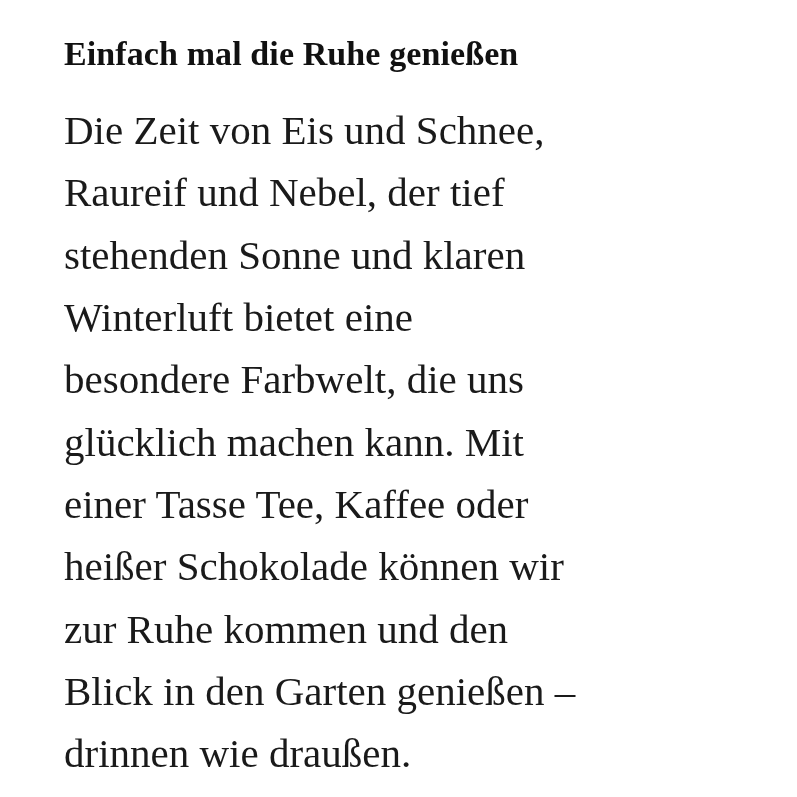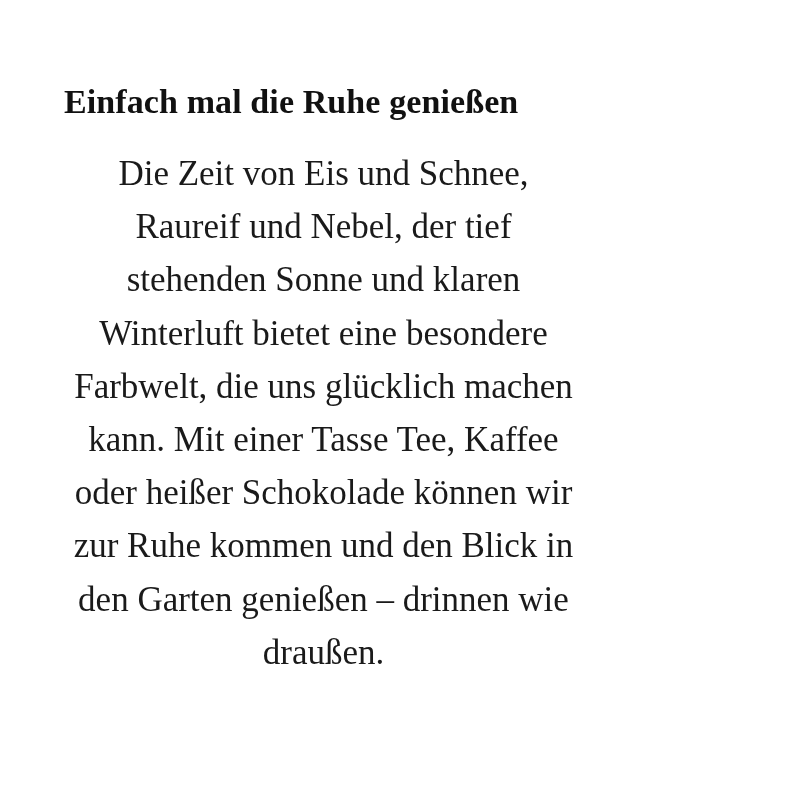--- a/index.html
+++ b/index.html
@@ -11,41 +11,41 @@
     height: 797px;
     background: #ffffff;
     font-family: "Liberation Serif", "DejaVu Serif", serif;
     color: #1a1a1a;
     overflow: hidden;
   }
   .page {
     box-sizing: border-box;
     width: 647px;
     height: 797px;
-    padding: 82px 64px 0 64px;
+    padding: 34px 64px 0 64px;
     background: #ffffff;
   }
   .article-heading {
     font-family: "Liberation Serif", "DejaVu Serif", serif;
     font-weight: bold;
     font-size: 34px;
     line-height: 1.15;
     letter-spacing: 0.1px;
     color: #111111;
     margin: 0 0 26px 0;
   }
   .article-body {
     font-family: "Liberation Serif", "DejaVu Serif", serif;
     font-weight: normal;
-    font-size: 35px;
+    font-size: 41px;
     line-height: 1.52;
     color: #1a1a1a;
     margin: 0;
     max-width: 680px;
-    text-align: center;
+    text-align: left;
   }
 </style>
 </head>
 <body>
 
 <div class="page">
   <h1 class="article-heading">Einfach mal die Ruhe genießen</h1>
   <p class="article-body">Die Zeit von Eis und Schnee, Raureif und Nebel, der tief stehenden Sonne und klaren Winterluft bietet eine besondere Farbwelt, die uns glücklich machen kann. Mit einer Tasse Tee, Kaffee oder heißer Schokolade können wir zur Ruhe kommen und den Blick in den Garten genießen – drinnen wie draußen.</p>
 </div>
 

